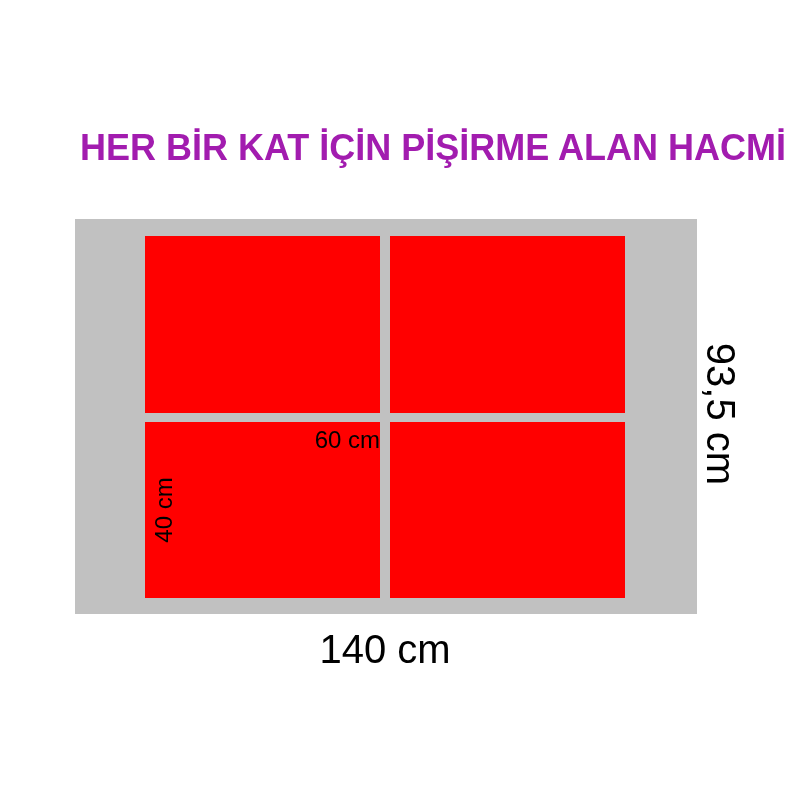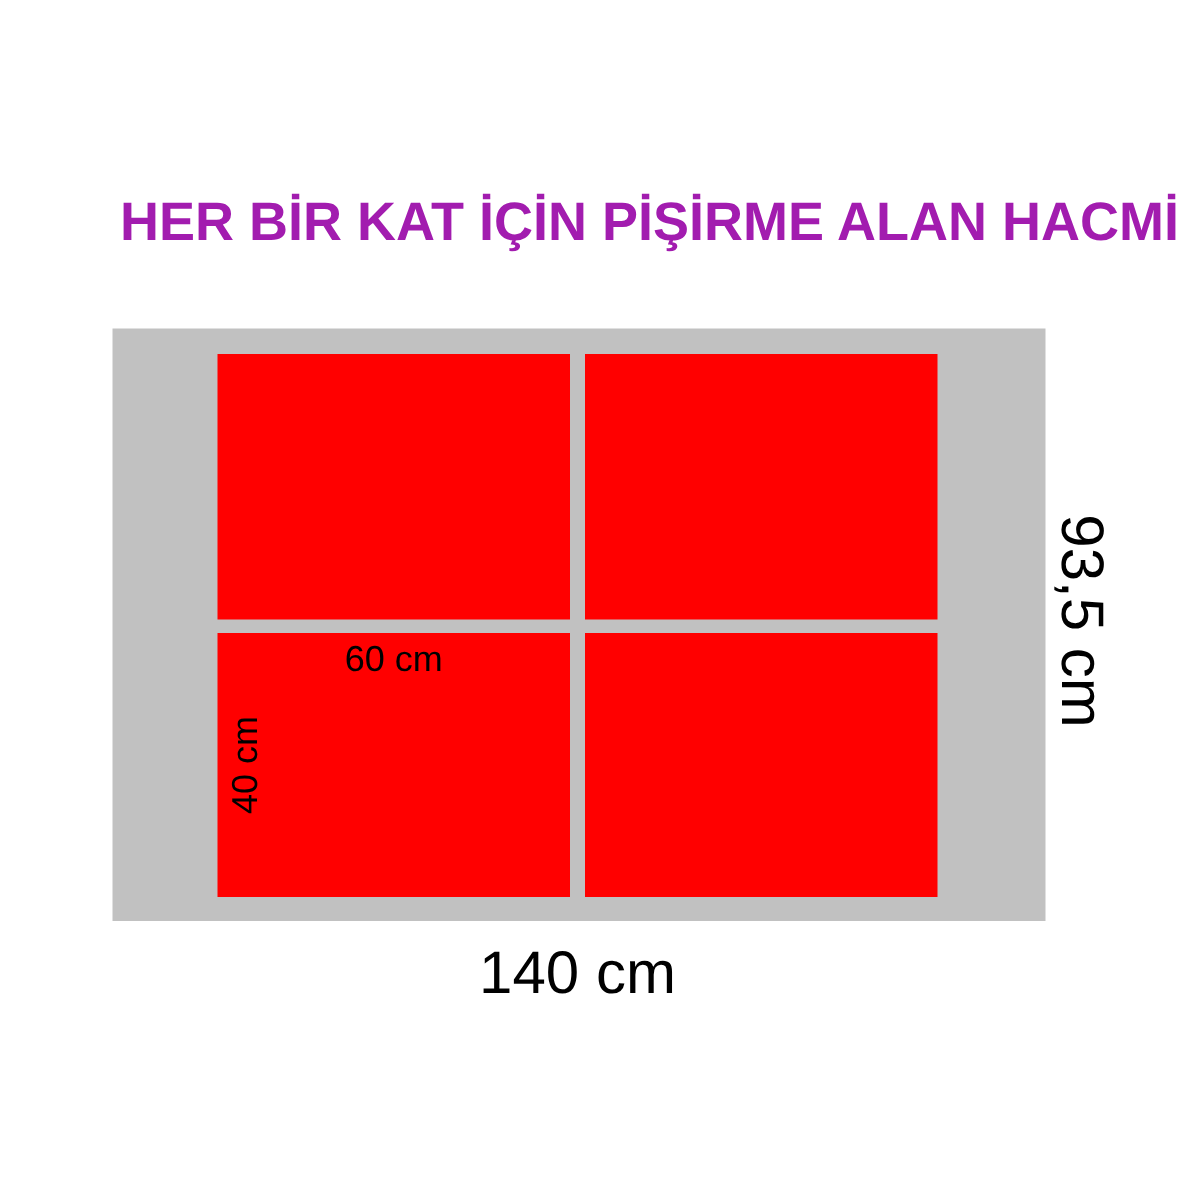--- a/index.html
+++ b/index.html
@@ -50,21 +50,21 @@
     position: absolute;
     color: #000000;
     white-space: nowrap;
   }
   .dim-tray-width {
     left: 0;
     top: 3px;
     width: 235px;
     height: 30px;
     line-height: 30px;
-    text-align: center;
+    text-align: right;
     font-size: 24px;
   }
   .dim-tray-height {
     left: -16px;
     top: 75px;
     width: 70px;
     height: 26px;
     line-height: 26px;
     text-align: center;
     font-size: 24px;

